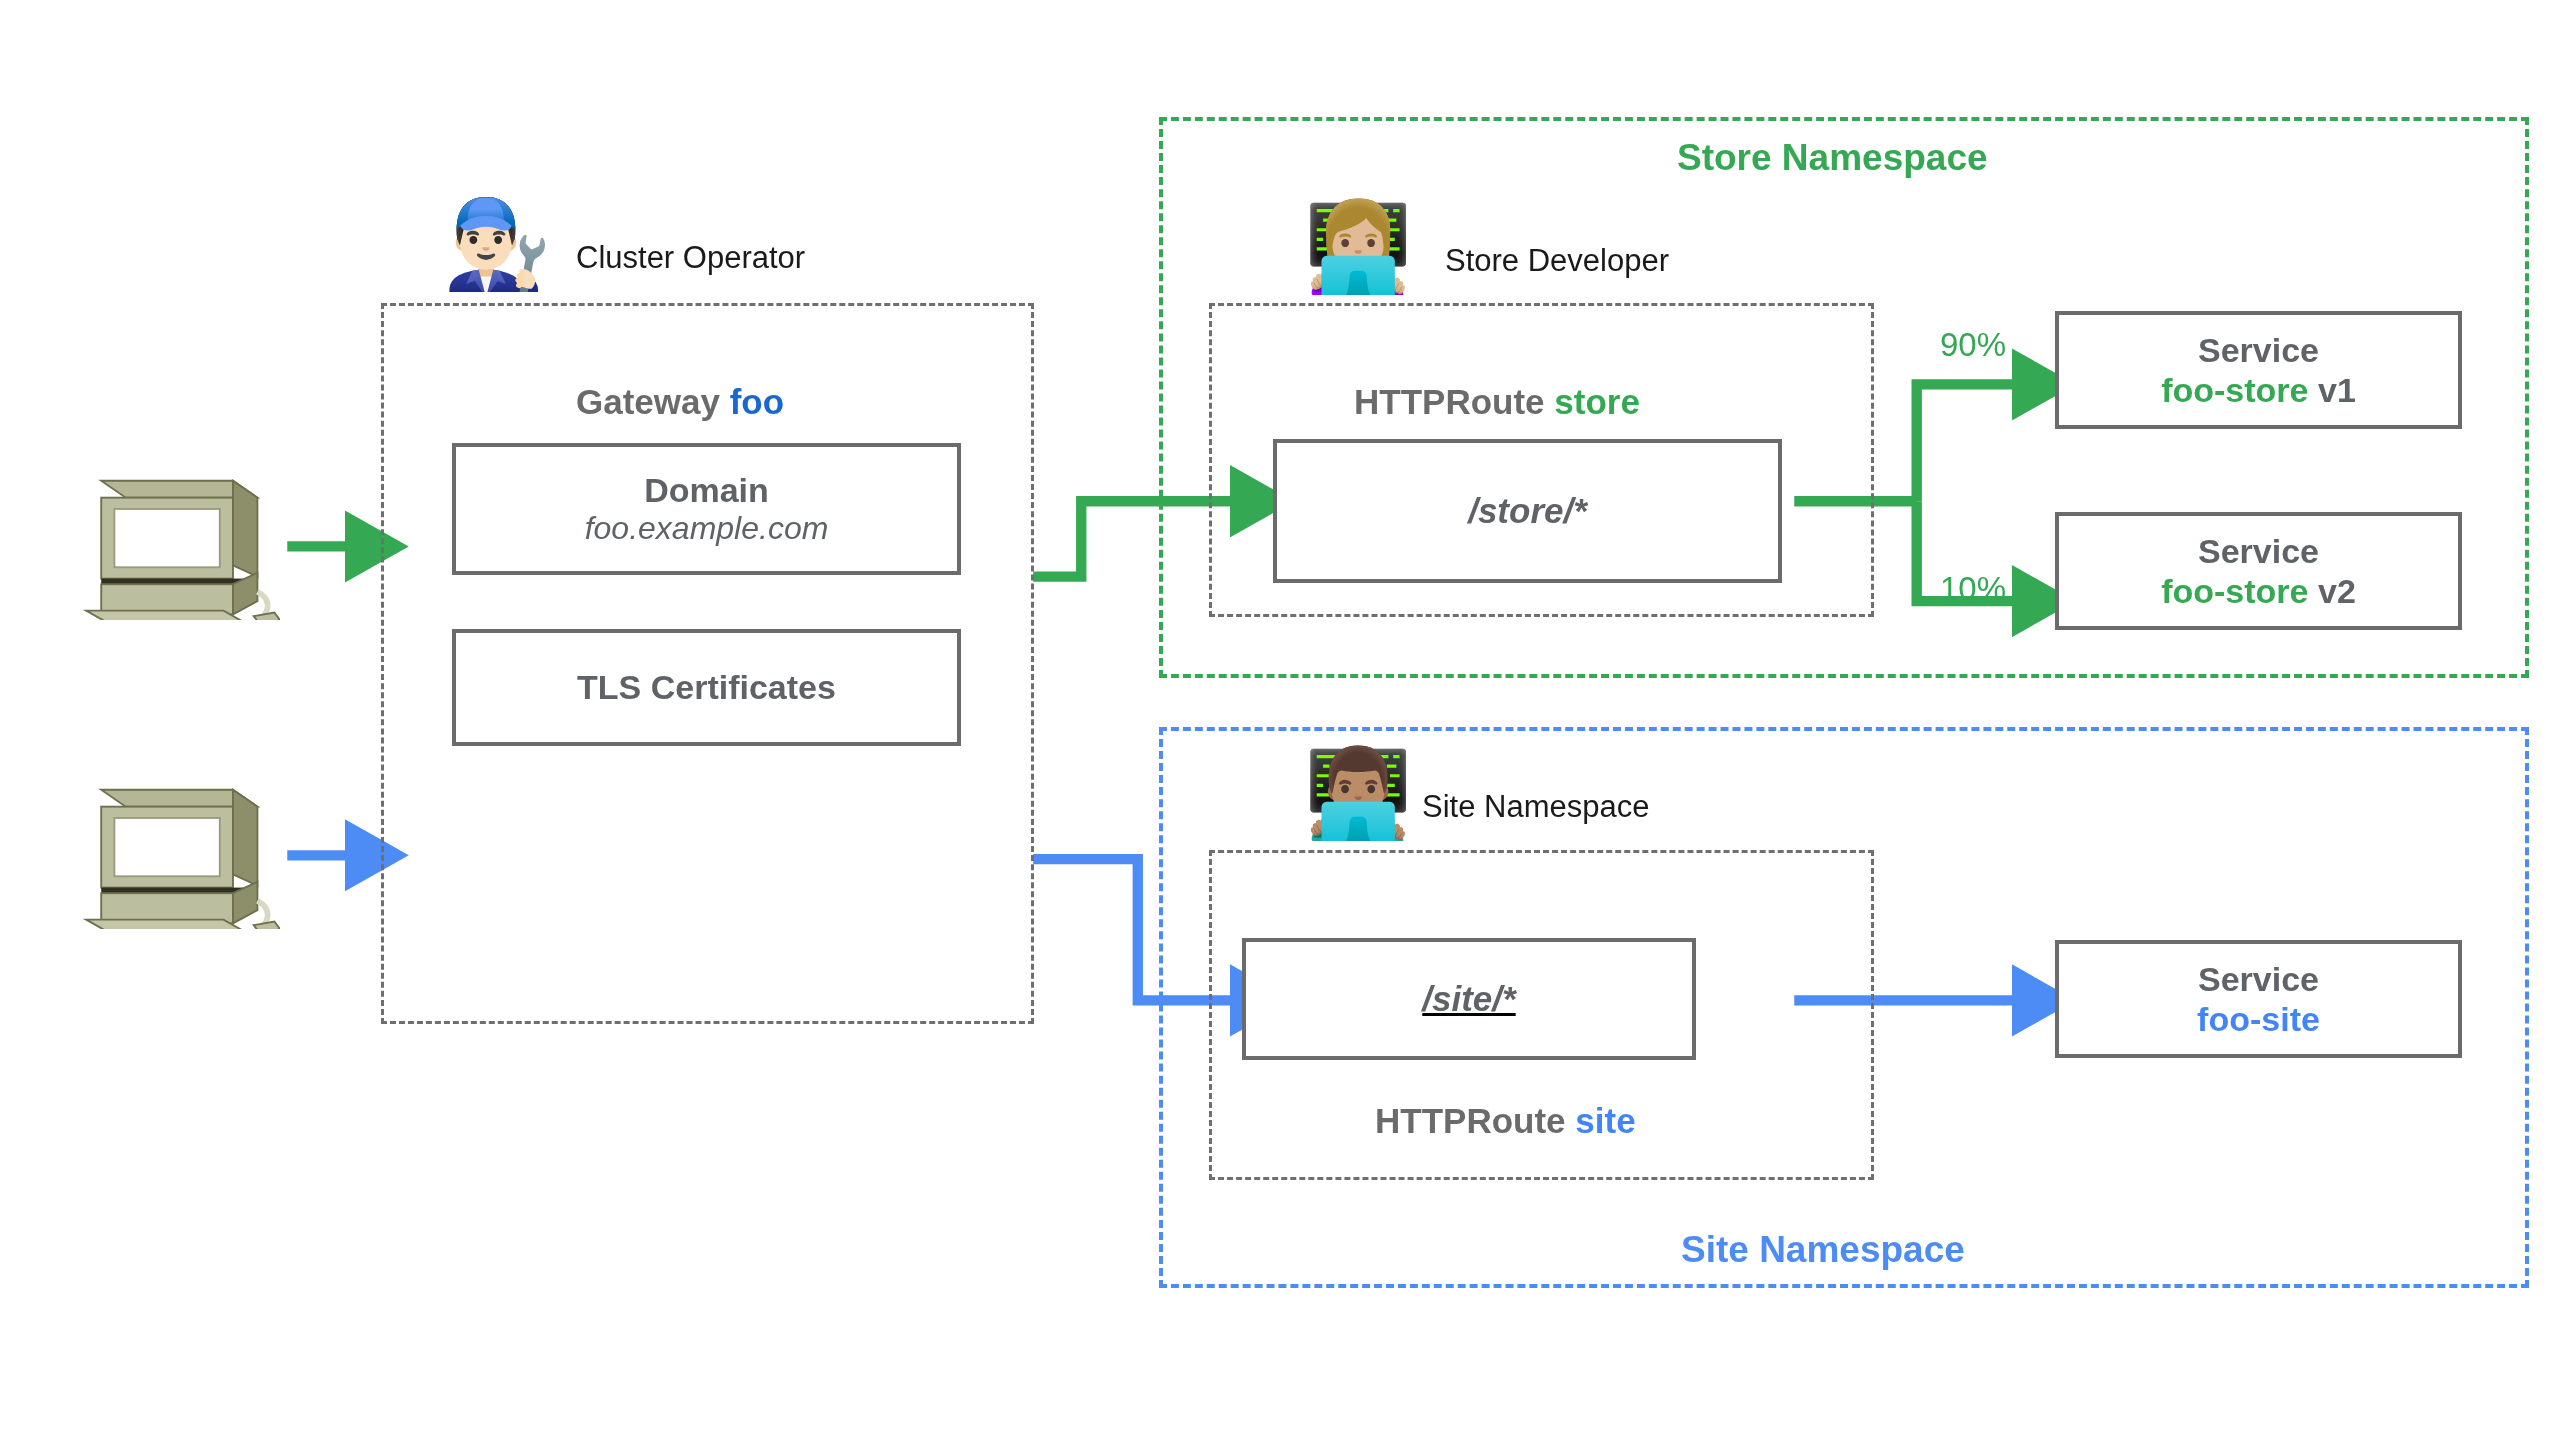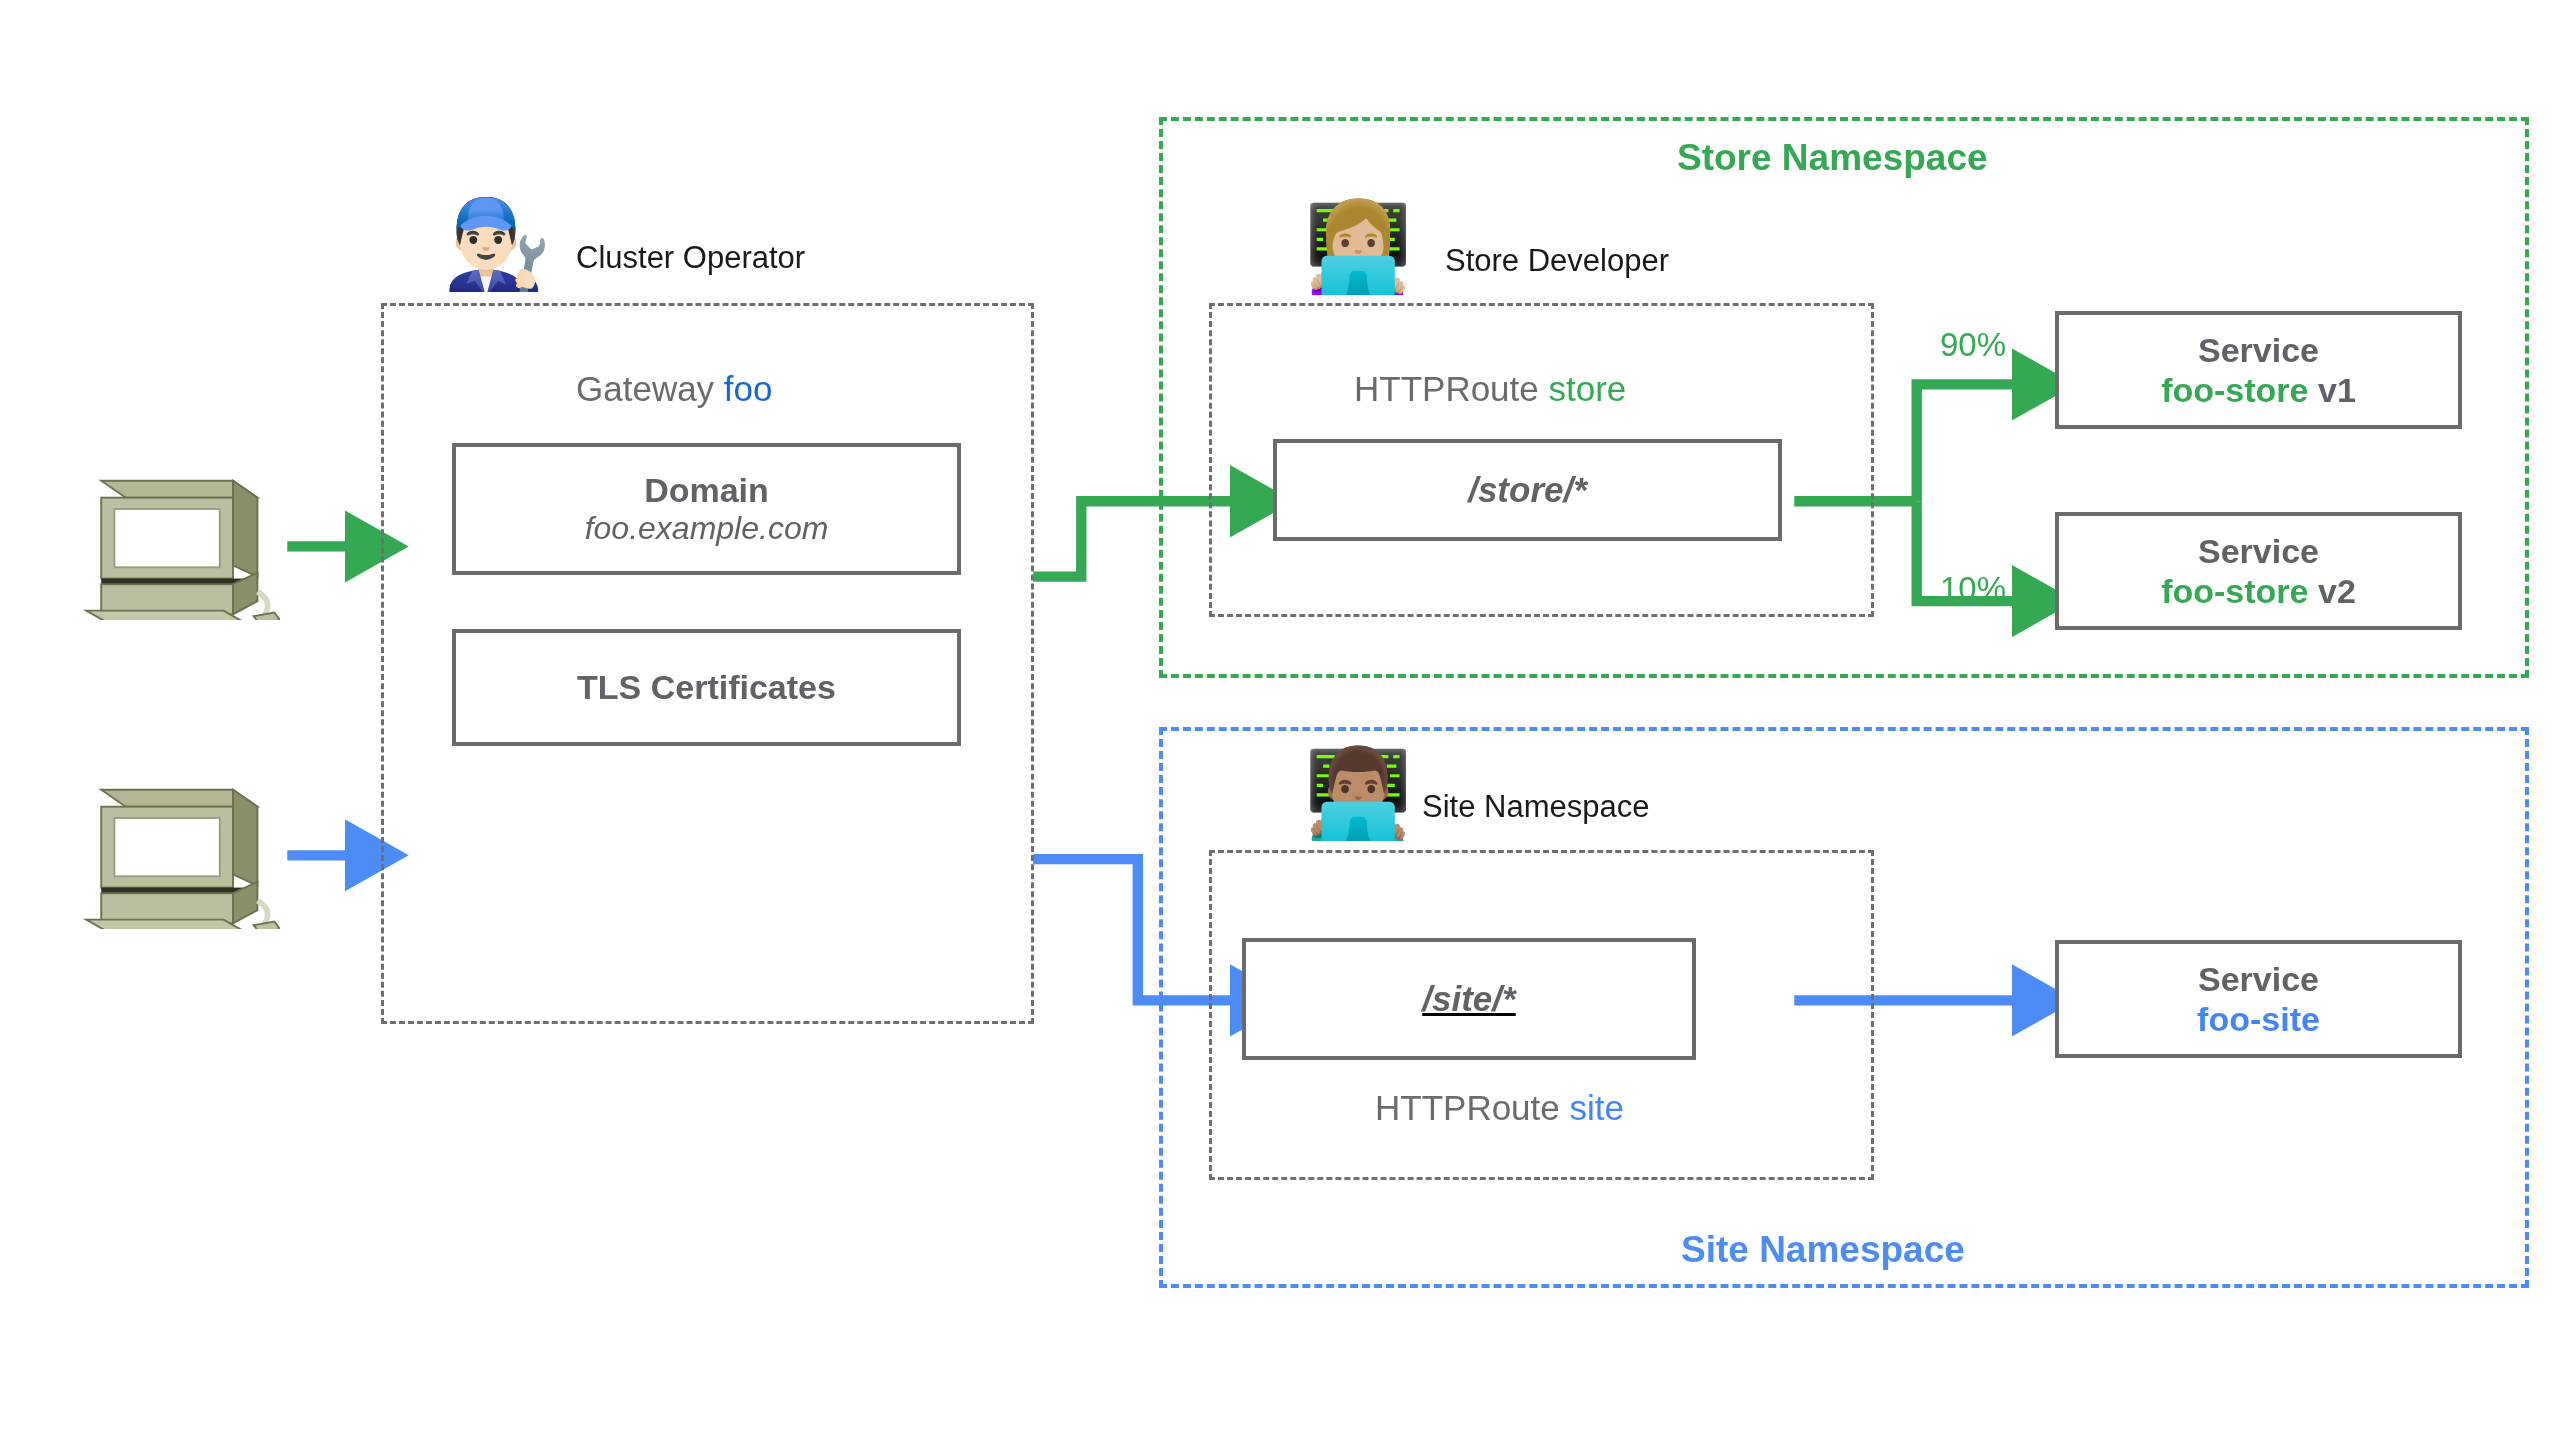--- a/index.html
+++ b/index.html
@@ -64,23 +64,24 @@
     font-size: 37px;
     font-weight: bold;
     white-space: nowrap;
   }
   .ns-title.green { color: #34a853; }
   .ns-title.blue  { color: #4e8cf5; }
 
   .heading {
     position: absolute;
     font-size: 35px;
-    font-weight: normal;
+    font-weight: bold;
     color: #6b6b6b;
     white-space: nowrap;
+    margin-top: 13px;
   }
   .heading .accent-blue-dark { color: #1967d2; }
   .heading .accent-green { color: #34a853; }
   .heading .accent-blue { color: #4285f4; }
 
   .box-title {
     font-size: 34px;
     font-weight: bold;
     color: #5f6368;
     line-height: 1.18;
@@ -222,21 +223,21 @@
   <div class="emoji" style="left:1304px; top:203px;">👩🏼‍💻</div>
   <div class="lbl-person" style="left:1432px; top:243px;margin-left:13px;">Store Developer</div>
 
   <div class="dash-box dash-gray" style="left:1209px; top:303px; width:665px; height:314px;"></div>
 
   <div class="heading" style="left:1354px; top:369px;">
     <span>HTTPRoute</span>
     <span class="accent-green">store</span>
   </div>
 
-  <div class="solid-box" style="left:1273px; top:439px; width:509px; height:102px;">
+  <div class="solid-box" style="left:1273px; top:439px; width:509px; height:144px;">
     <div class="path-text">/store/*</div>
   </div>
 
   <div class="pct" style="left:1940px; top:326px;">90%</div>
   <div class="pct" style="left:1940px; top:529px;margin-top:41px;">10%</div>
 
   <div class="solid-box" style="left:2055px; top:311px; width:407px; height:118px;">
     <div class="box-title">Service</div>
     <div class="svc-name">
       <span class="g">foo-store</span>

